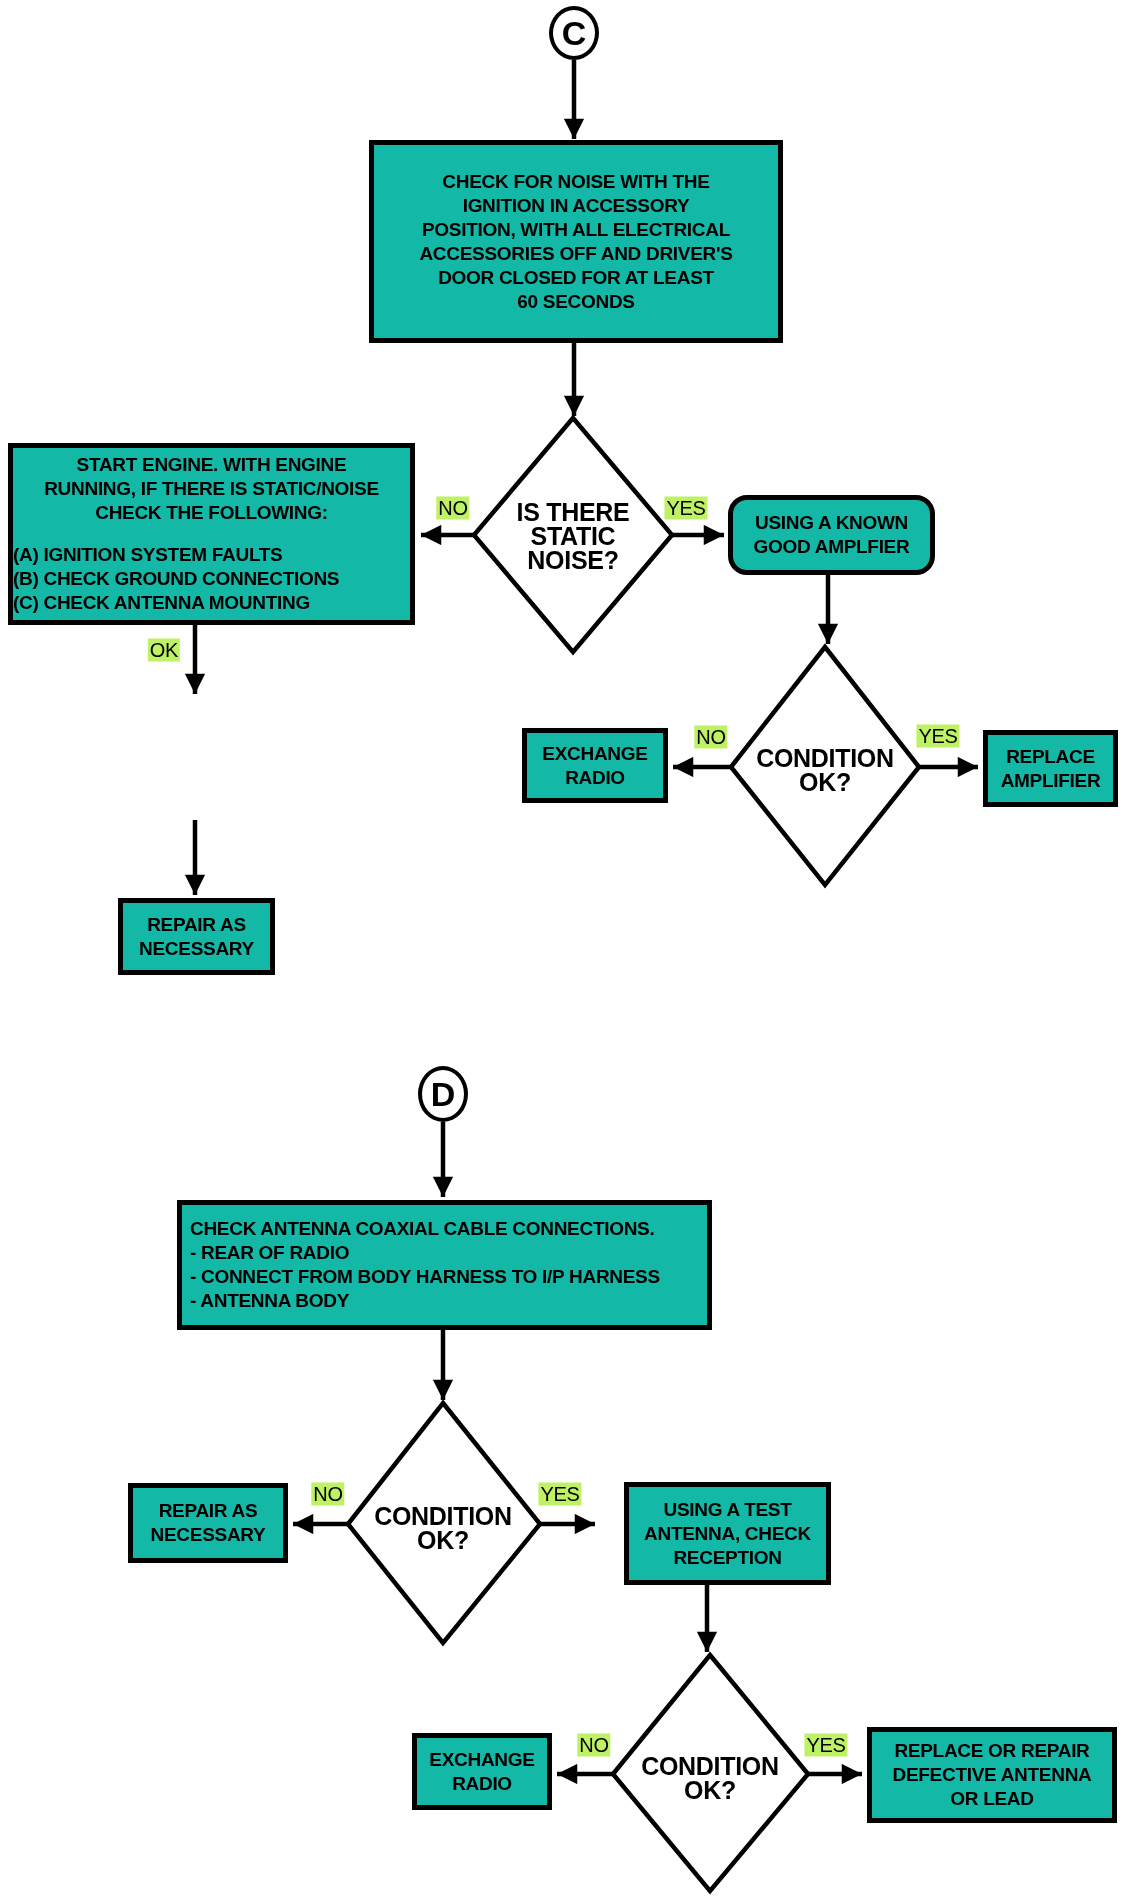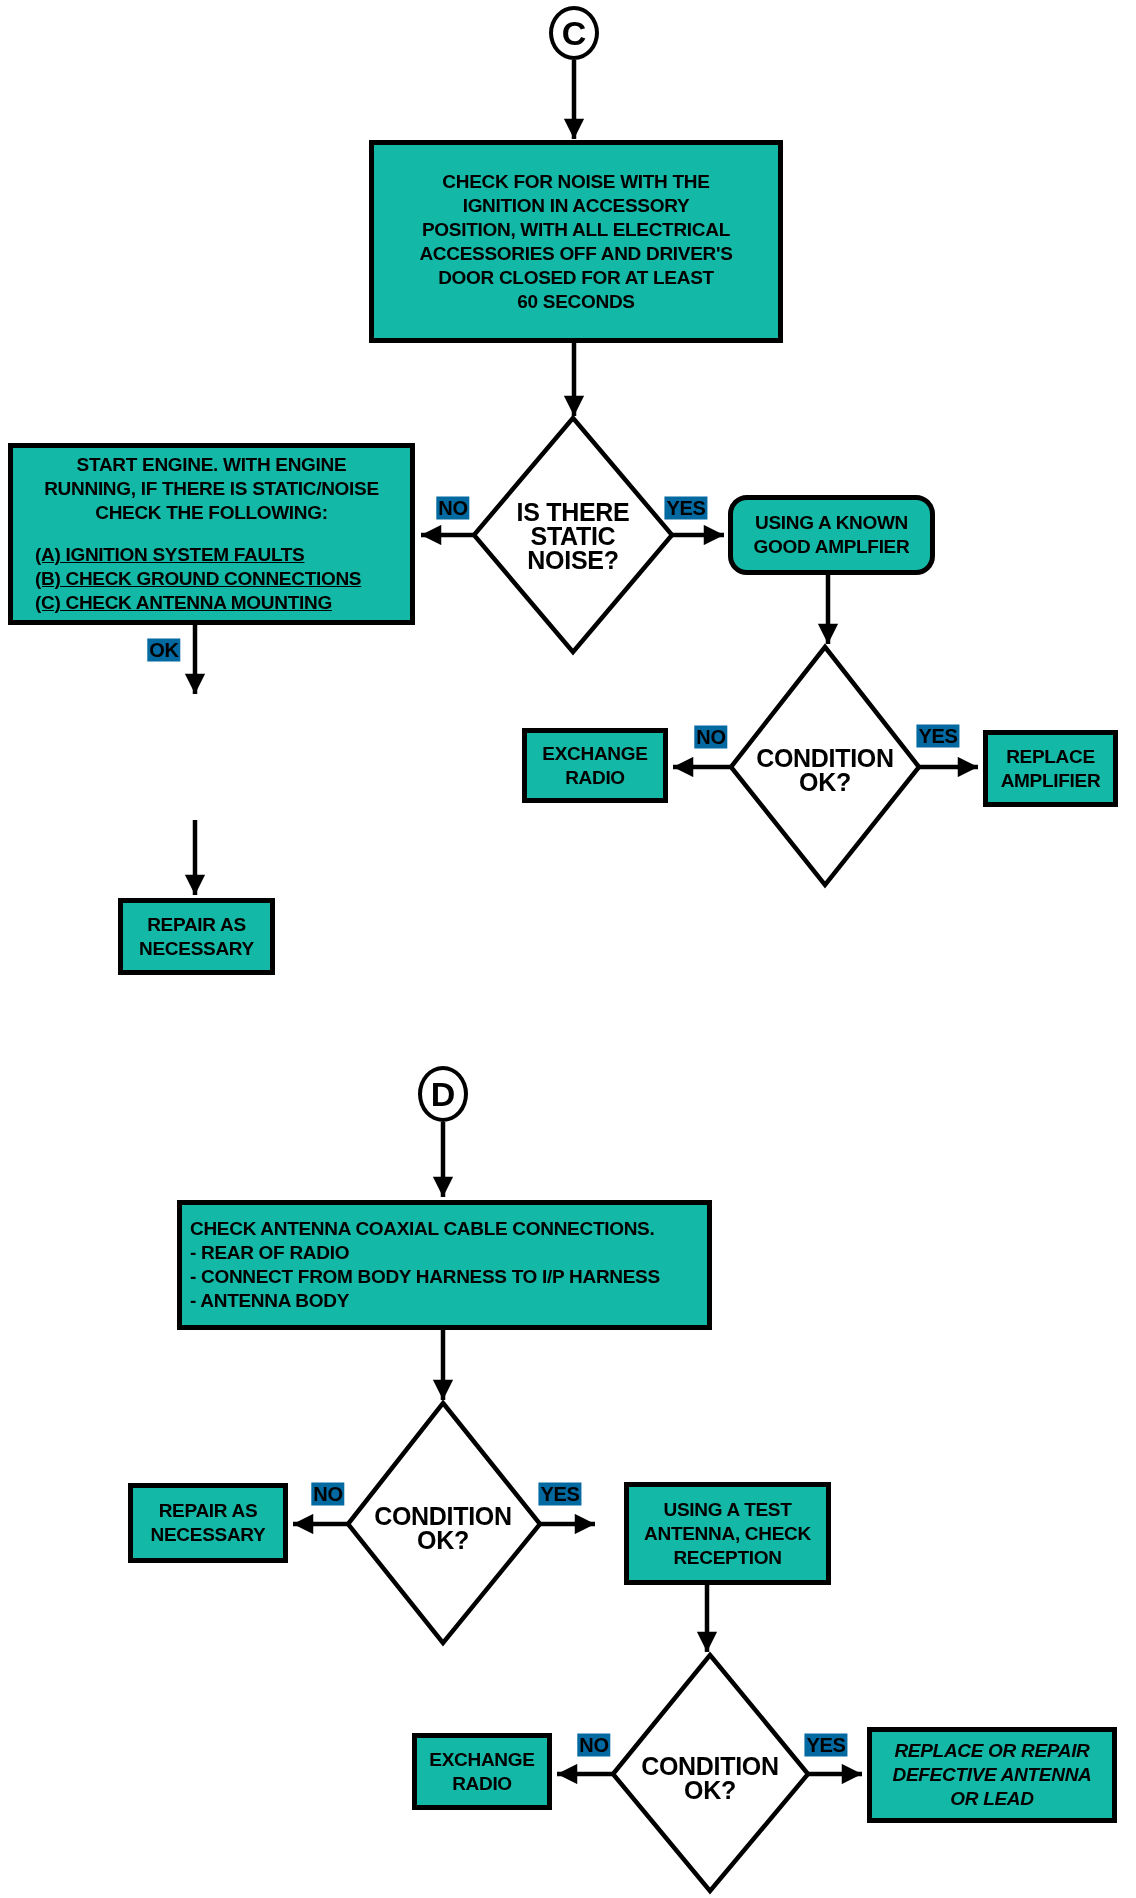--- a/index.html
+++ b/index.html
@@ -35,24 +35,22 @@
     font-weight: bold;
     font-size: 19px;
     line-height: 24px;
     letter-spacing: -0.3px;
     white-space: pre-line;
     z-index: 2;
   }
   .box .sub-left {
     width: 100%;
     text-align: left;
-    padding-left: 22px;
     box-sizing: border-box;
     white-space: pre-line;
-    text-decoration: underline;
   }
   .box .sub-center {
     width: 100%;
     text-align: center;
     white-space: pre-line;
   }
   .box.align-left {
     align-items: flex-start;
     text-align: left;
     padding-left: 8px;
@@ -77,24 +75,24 @@
     font-weight: bold;
     font-size: 25px;
     line-height: 24px;
     letter-spacing: -0.3px;
     white-space: pre-line;
     z-index: 3;
   }
   .wire-label {
     position: absolute;
     transform: translate(-50%, -50%);
-    font-weight: bold;
+    font-weight: normal;
     font-size: 20px;
     letter-spacing: -0.3px;
-    background: #0369a1;
+    background: #bef264;
     padding: 0 2px;
     z-index: 3;
   }
 </style>
 </head>
 <body>
 
 <div class="canvas">
 
   <svg class="wires" width="1136" height="1898" viewBox="0 0 1136 1898">
@@ -195,17 +193,17 @@
 
   <div class="dtext" style="left:710px; top:1778px; width:170px;">CONDITION
 OK?</div>
 
   <div class="wire-label" style="left:594px; top:1745px;">NO</div>
   <div class="wire-label" style="left:826px; top:1745px;">YES</div>
 
   <div class="box" style="left:412px; top:1733px; width:140px; height:77px;">EXCHANGE
 RADIO</div>
 
-  <div class="box" style="left:867px; top:1727px; width:250px; height:96px;font-style:italic;">REPLACE OR REPAIR
+  <div class="box" style="left:867px; top:1727px; width:250px; height:96px;">REPLACE OR REPAIR
 DEFECTIVE ANTENNA
 OR LEAD</div>
 
 </div>
 
 </body></html>

